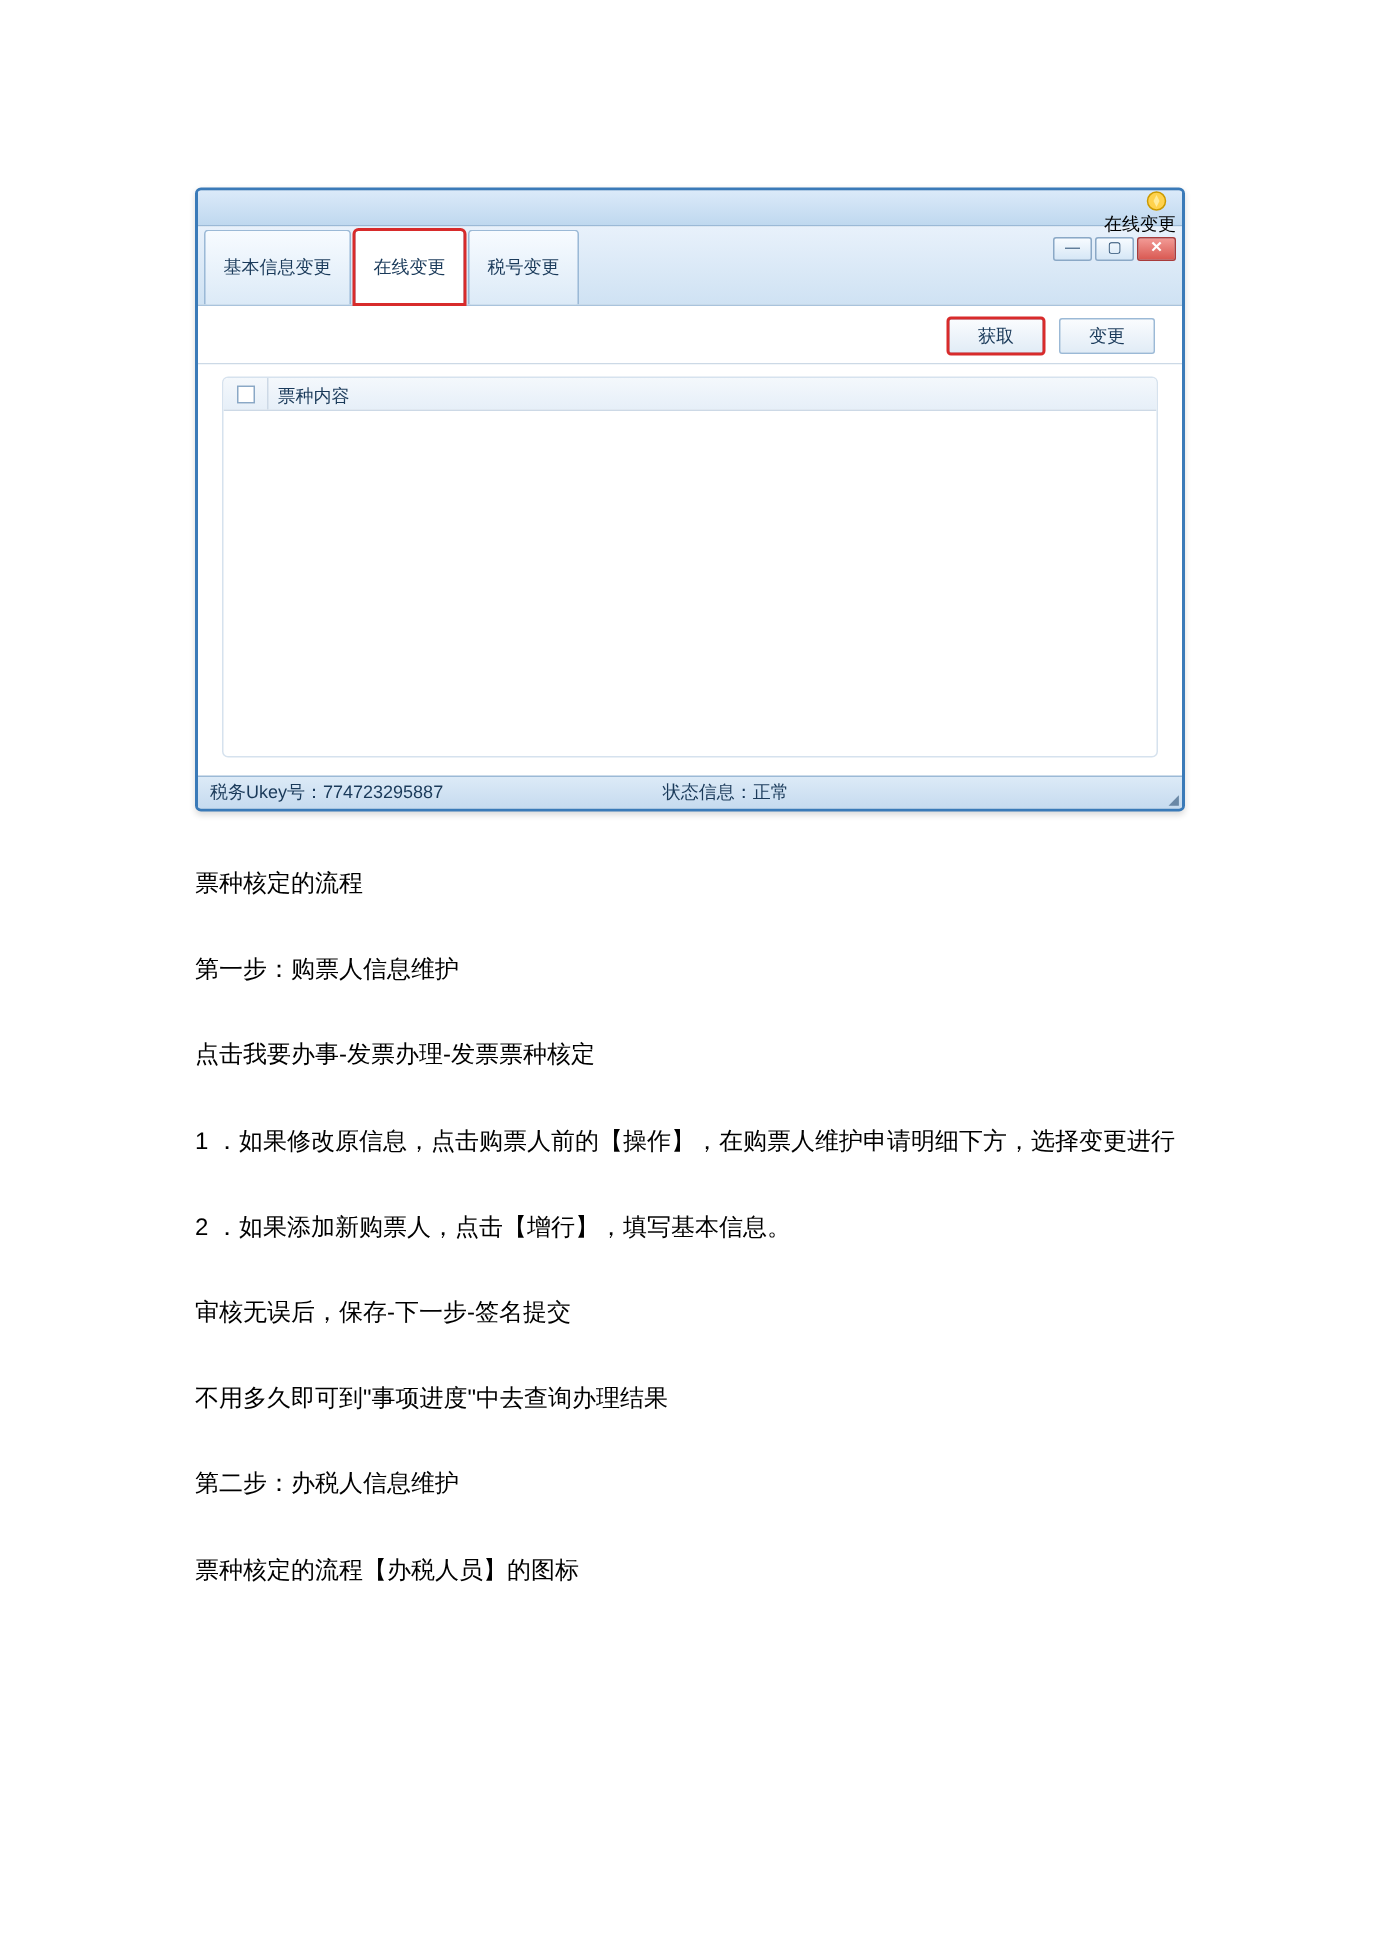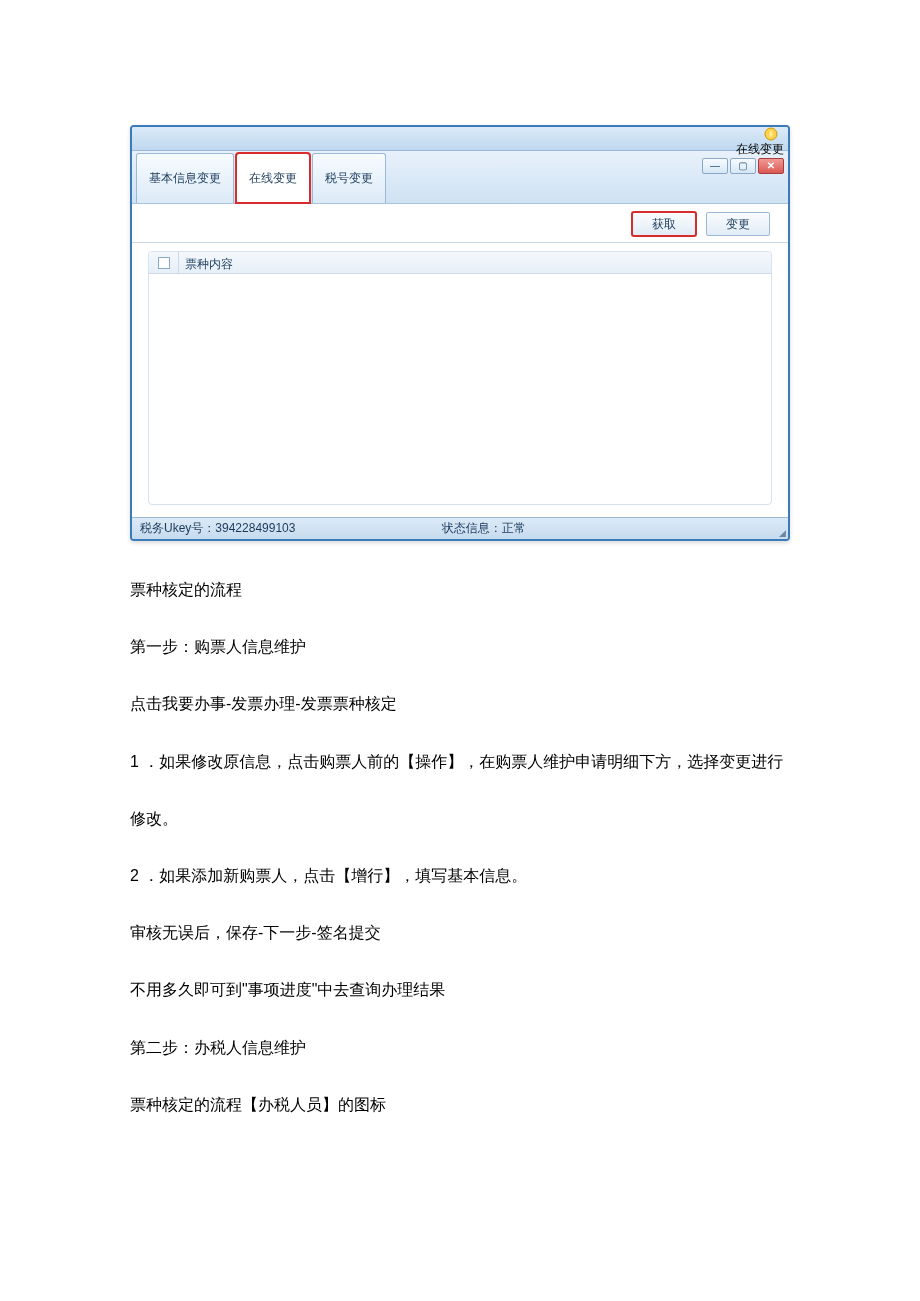--- a/index.html
+++ b/index.html
@@ -234,36 +234,35 @@
           <div class="col-check">
             <span class="chk"></span>
           </div>
           <div class="col-label">票种内容</div>
         </div>
       </div>
     </div>
 
     <div class="status-bar">
       <div class="status-left">
-        <span>税务Ukey号：</span><span>394228499103</span>
+        <span>税务Ukey号：</span><span>774723295887</span>
       </div>
       <div class="status-right">
         <span>状态信息：</span><span>正常</span>
       </div>
       <div class="status-grip">◢</div>
     </div>
 
   </div>
 
   <div class="doc-text">
     <p>票种核定的流程</p>
     <p>第一步：购票人信息维护</p>
     <p>点击我要办事-发票办理-发票票种核定</p>
     <p>1 ．如果修改原信息，点击购票人前的【操作】，在购票人维护申请明细下方，选择变更进行</p>
-    <p>修改。</p>
     <p>2 ．如果添加新购票人，点击【增行】，填写基本信息。</p>
     <p>审核无误后，保存-下一步-签名提交</p>
     <p>不用多久即可到"事项进度"中去查询办理结果</p>
     <p>第二步：办税人信息维护</p>
     <p>票种核定的流程【办税人员】的图标</p>
   </div>
 
 </div>
 
 </body></html>

